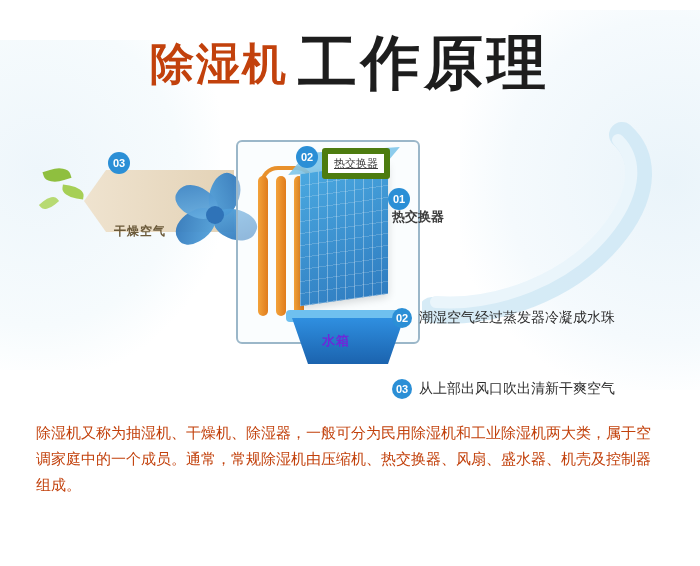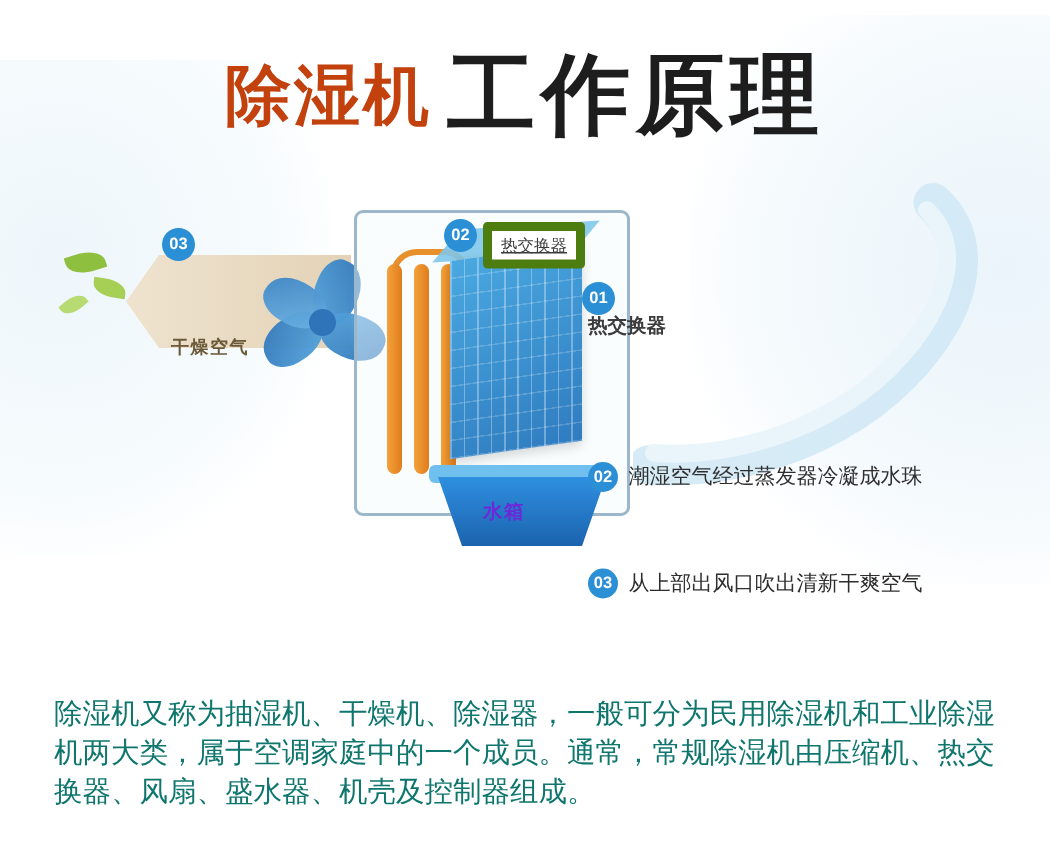--- a/index.html
+++ b/index.html
@@ -337,24 +337,23 @@
       -1px 1px 3px rgba(0,0,0,.45);
     pointer-events: none;
   }
 
   
   .body-text {
     position: absolute;
     left: 36px;
     top: 420px;
     width: 628px;
-    color: #0f766e;
-    font-size: 19px;
+    color: #c2410c;
+    font-size: 15px;
     line-height: 26px;
-    margin-top: 44px;
   }
   .body-text p { margin: 0 0 14px 0; }
 </style>
 </head>
 <body>
 
 <div class="page">
 
   <div class="info-card">
 

